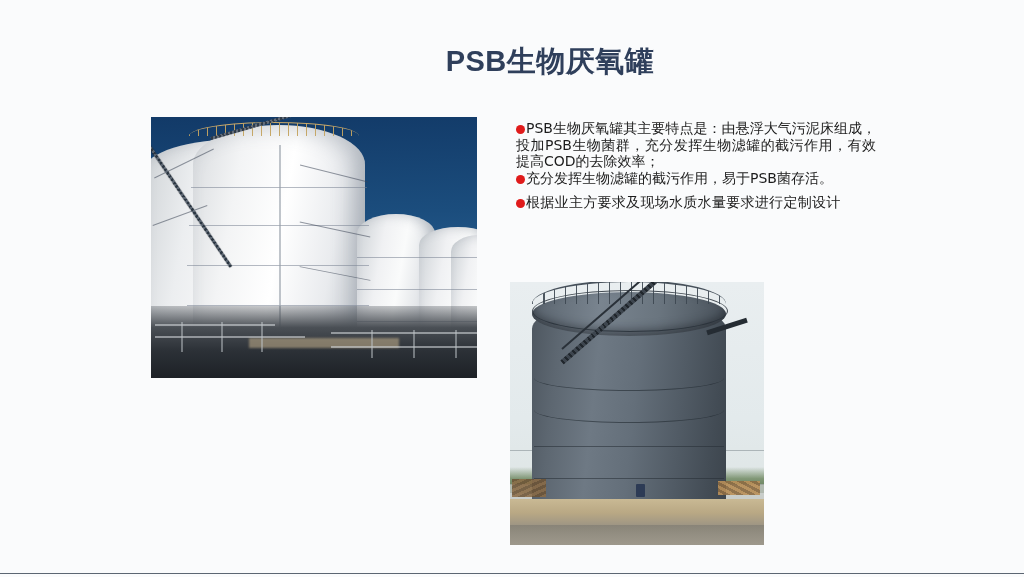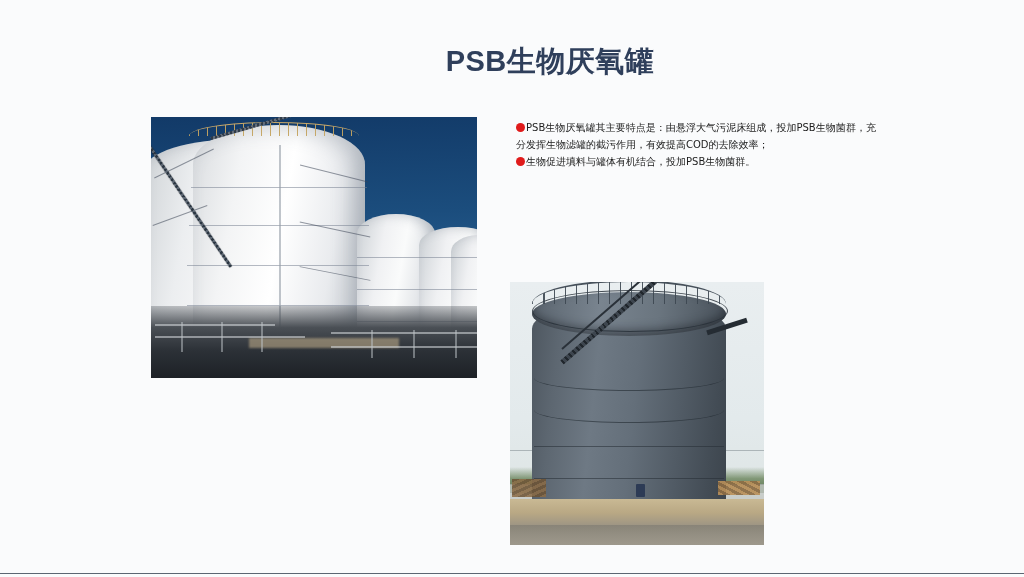--- a/index.html
+++ b/index.html
@@ -34,21 +34,21 @@
     white-space: nowrap;
     padding-left: 38px;
   }
 
   
   #body-text {
     position: absolute;
     left: 516px;
     top: 120px;
     width: 360px;
-    font-size: 10px;
+    font-size: 14px;
     line-height: 16.6px;
     color: #1c1c1c;
     font-family: "DejaVu Sans", "Liberation Sans", sans-serif;
   }
   .bullet-para {
     position: relative;
     margin: 0 0 0.5px 0;
     padding: 0;
     text-indent: 0;
     text-align: justify;
@@ -373,21 +373,22 @@
     <div class="post" style="left:30px; bottom:26px; height:30px;"></div>
     <div class="post" style="left:70px; bottom:26px; height:30px;"></div>
     <div class="post" style="left:110px; bottom:26px; height:30px;"></div>
     <div class="post" style="left:220px; bottom:20px; height:28px;"></div>
     <div class="post" style="left:262px; bottom:20px; height:28px;"></div>
     <div class="post" style="left:304px; bottom:20px; height:28px;"></div>
   </div>
 
   <div id="body-text">
     <p class="bullet-para"><span class="dot"></span><span class="txt">PSB生物厌氧罐其主要特点是：由悬浮大气污泥床组成，投加PSB生物菌群，充分发挥生物滤罐的截污作用，有效提高COD的去除效率；</span></p>
-    <p class="bullet-para"><span class="dot"></span><span class="txt">生物促进填料与罐体有机结合，投加PSB生物菌群。</span></p>
+    <p class="bullet-para"><span class="dot"></span><span class="txt">充分发挥生物滤罐的截污作用，易于PSB菌存活。</span></p>
+    <p class="bullet-para last"><span class="dot"></span><span class="txt">根据业主方要求及现场水质水量要求进行定制设计</span></p>
   </div>
 
   <div class="photo" id="photo-right">
     <div class="sky"></div>
     <div class="wire"></div>
     <div class="treeline"></div>
     <div class="wall"></div>
 
     <div class="tank-body"></div>
     <div class="tank-top"></div>

